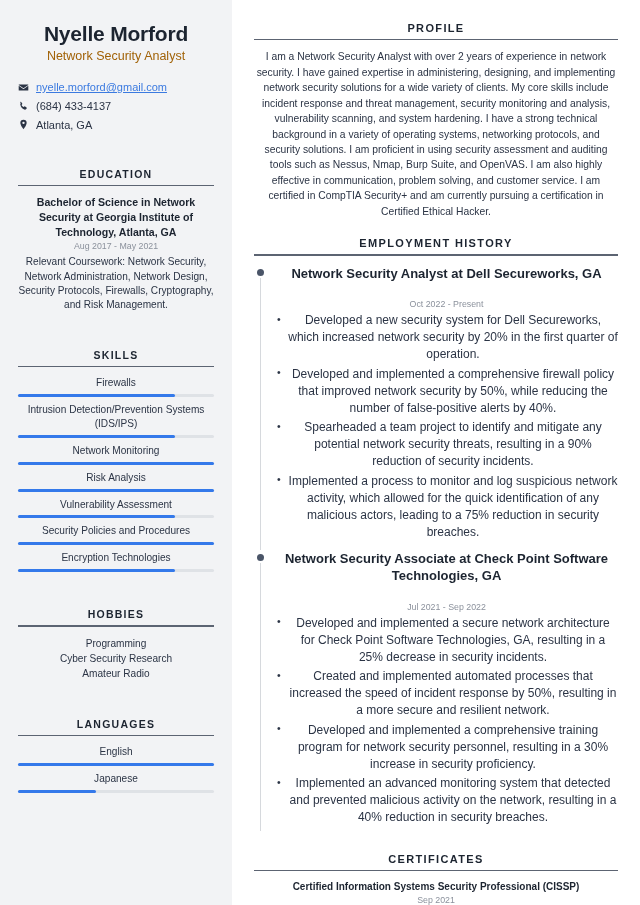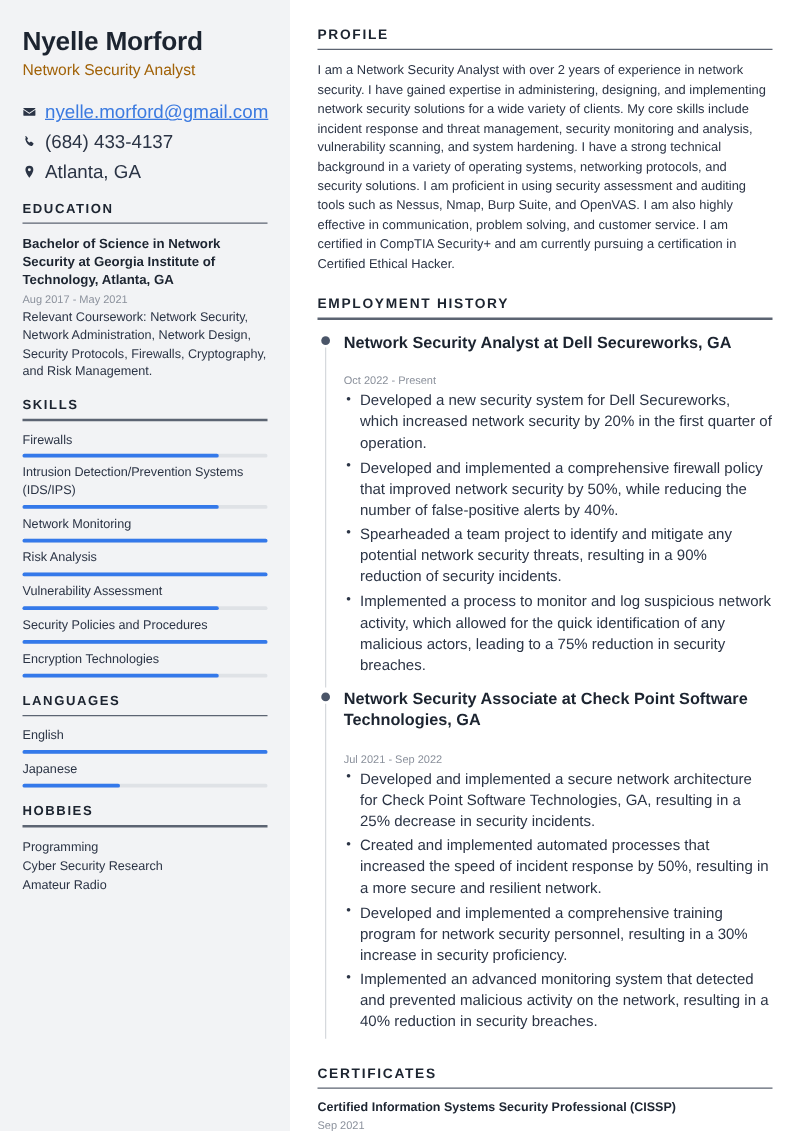--- a/index.html
+++ b/index.html
@@ -3,50 +3,50 @@
 <meta charset="utf-8">
 <style>
   * { box-sizing: border-box; margin: 0; padding: 0; }
   html, body {
     width: 640px; height: 905px;
     background: #ffffff;
     font-family: "Liberation Sans", sans-serif;
     color: #2b3445;
     overflow: hidden;
   }
-  .page { display: flex; width: 640px; height: 905px; }
+  .page { display: flex; width: 640px; height: 905px; text-align: center; }
 
   
   .sidebar {
     width: 232px;
     background: #f2f3f5;
     padding: 22px 18px 0 18px;
     flex: 0 0 232px;
   }
   .name {
     font-size: 21px; font-weight: 700; letter-spacing: -0.2px;
     color: #1c2430; line-height: 1.15;
   }
   .job-title {
     font-size: 12.5px; color: #a16207; margin-top: 3px; font-weight: 400;
   }
   .contact { margin-top: 17px; }
   .contact-row {
     display: flex; align-items: center; gap: 7px; margin-bottom: 4.5px;
-    font-size: 15px; color: #2b3445; line-height: 1.3;
+    font-size: 11px; color: #2b3445; line-height: 1.3;
   }
   .contact-row .ico {
     width: 11px; height: 11px; flex: 0 0 11px;
     display: flex; align-items: center; justify-content: center;
     color: #2b3445;
   }
   .contact-row .ico svg { width: 11px; height: 11px; fill: #2b3445; }
   .link-blue { color: #3b7ae0; text-decoration: underline; }
 
-  .side-sec { margin-top: 13px; }
+  .side-sec { margin-top: 36px; }
   .side-sec-title {
     font-size: 10.5px; font-weight: 700; letter-spacing: 1.25px;
     color: #1c2430; text-transform: uppercase; padding-bottom: 5px;
   }
   .rule { height: 1.4px; background: #5c6472; margin-bottom: 9px; }
 
   .edu-deg { font-size: 10.6px; font-weight: 700; line-height: 1.38; color: #1c2430; }
   .edu-date { font-size: 8.8px; color: #8b919c; margin-top: 2px; }
   .edu-desc { font-size: 10.1px; line-height: 1.42; color: #2b3445; margin-top: 4px; }
 
@@ -191,45 +191,45 @@
           <div class="skill">
             <div class="skill-name">Encryption Technologies</div>
             <div class="bar-track">
               <div class="bar-fill" style="width: 80%;"></div>
             </div>
           </div>
         </div>
     </section>
 
     <section class="side-sec">
-      <div class="side-sec-title">LANGUAGES</div>
-      <div class="rule"></div>
-      <div id="languages-list">
-          <div class="skill">
-            <div class="skill-name">English</div>
-            <div class="bar-track">
-              <div class="bar-fill" style="width: 100%;"></div>
-            </div>
-          </div>
-          <div class="skill">
-            <div class="skill-name">Japanese</div>
-            <div class="bar-track">
-              <div class="bar-fill" style="width: 40%;"></div>
-            </div>
-          </div>
-        </div>
-    </section>
-
-    <section class="side-sec">
       <div class="side-sec-title">HOBBIES</div>
       <div class="rule"></div>
       <div id="hobbies-list">
           <div class="hobby">Programming</div>
           <div class="hobby">Cyber Security Research</div>
           <div class="hobby">Amateur Radio</div>
+        </div>
+    </section>
+
+    <section class="side-sec">
+      <div class="side-sec-title">LANGUAGES</div>
+      <div class="rule"></div>
+      <div id="languages-list">
+          <div class="skill">
+            <div class="skill-name">English</div>
+            <div class="bar-track">
+              <div class="bar-fill" style="width: 100%;"></div>
+            </div>
+          </div>
+          <div class="skill">
+            <div class="skill-name">Japanese</div>
+            <div class="bar-track">
+              <div class="bar-fill" style="width: 40%;"></div>
+            </div>
+          </div>
         </div>
     </section>
 
   </aside>
 
   <main class="main">
 
     <section class="main-sec">
       <div class="main-sec-title">PROFILE</div>
       <div class="main-rule"></div>

